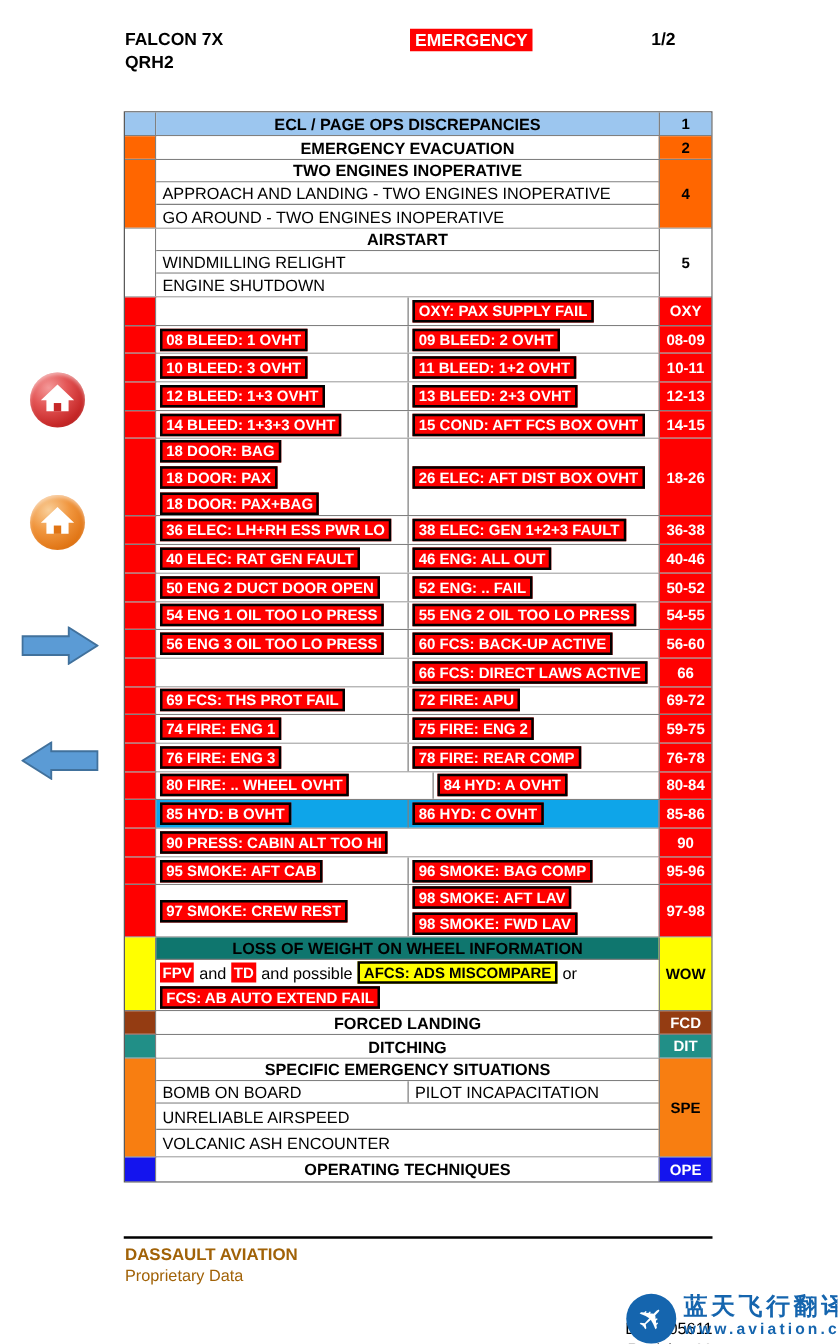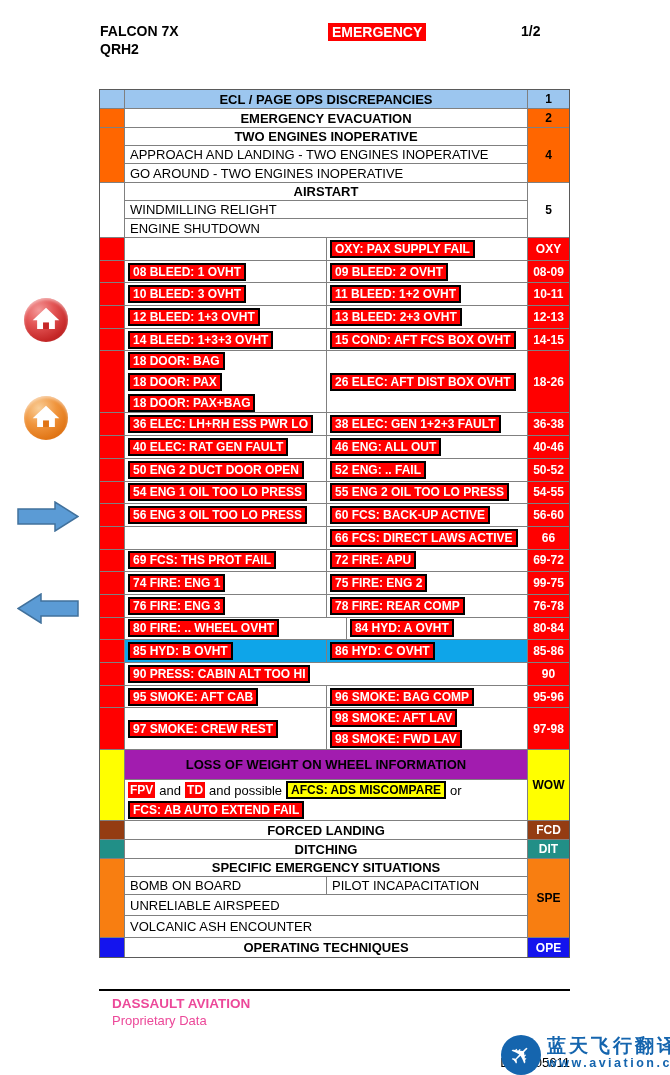--- a/index.html
+++ b/index.html
@@ -40,21 +40,21 @@
   .chips .cell{width:50%;box-sizing:border-box;display:flex;flex-direction:column;justify-content:center;align-items:flex-start;gap:3px;padding:2px 18px 2px 3px;}
   .chips .cell.rsep{border-left:1px solid #808080;}
   .chips .cell.span{width:100%;}
   .chip{display:inline-block;background:#ff0000;color:#fff;font-weight:bold;font-size:12px;line-height:14px;padding:0 3px;border:2px solid #000;white-space:nowrap;}
   .chip.plain{border:none;padding:1px 2px;}
   .chip.yellow{background:#ffff00;color:#000;}
   .row.wow{flex-direction:column;align-items:flex-start;justify-content:center;gap:2px;padding:2px 0 2px 3px;}
   .wline{display:flex;align-items:center;gap:4px;font-size:13px;color:#000;white-space:nowrap;}
   
   .foot-rule{position:absolute;left:99px;top:989px;width:471px;height:2px;background:#000;}
-  .foot-left{position:absolute;left:112px;top:995px;font-size:13px;line-height:17px;color:#ec4899;}
+  .foot-left{position:absolute;left:100px;top:995px;font-size:13px;line-height:17px;color:#a16207;}
   .foot-left .b{font-weight:bold;font-size:13.5px;}
   .foot-right{position:absolute;right:100px;top:1054px;font-size:13px;line-height:17px;color:#000;text-align:right;}
   
   .wm{position:absolute;left:501px;top:1035px;display:flex;align-items:flex-start;}
   .wm-logo{width:40px;height:40px;border-radius:50%;background:#1565ae;display:flex;align-items:center;justify-content:center;flex:none;}
   .wm-plane{color:#fff;font-size:26px;transform:rotate(-45deg);line-height:1;}
   .wm-text{margin-left:6px;color:#1565ae;}
   .wm-brand{font-weight:bold;font-size:19px;letter-spacing:3px;line-height:21px;white-space:nowrap;}
   .wm-url{font-weight:bold;font-size:12.5px;letter-spacing:2.5px;white-space:nowrap;}
 </style>
@@ -317,21 +317,21 @@
       <div class="rows">
         <div class="row chips" style="height: 21.7px; background: rgb(255, 255, 255);">
           <div class="cell">
             <span class="chip">74 FIRE: ENG 1</span>
           </div>
           <div class="cell rsep">
             <span class="chip">75 FIRE: ENG 2</span>
           </div>
         </div>
       </div>
-      <div class="num" style="background: rgb(255, 0, 0); color: rgb(255, 255, 255);">99-75</div>
+      <div class="num" style="background: rgb(255, 0, 0); color: rgb(255, 255, 255);">59-75</div>
     </div>
     <div class="grp">
       <div class="band" style="background: rgb(255, 0, 0);"></div>
       <div class="rows">
         <div class="row chips" style="height: 21.7px; background: rgb(255, 255, 255);">
           <div class="cell">
             <span class="chip">76 FIRE: ENG 3</span>
           </div>
           <div class="cell rsep">
             <span class="chip">78 FIRE: REAR COMP</span>
@@ -404,21 +404,21 @@
             <span class="chip">98 SMOKE: AFT LAV</span>
             <span class="chip">98 SMOKE: FWD LAV</span>
           </div>
         </div>
       </div>
       <div class="num" style="background: rgb(255, 0, 0); color: rgb(255, 255, 255);">97-98</div>
     </div>
     <div class="grp">
       <div class="band" style="background: rgb(255, 255, 0);"></div>
       <div class="rows">
-        <div class="row title" style="height: 30px; background: #a21caf;">LOSS OF WEIGHT ON WHEEL INFORMATION</div>
+        <div class="row title" style="height: 18px; background: #0f766e;">LOSS OF WEIGHT ON WHEEL INFORMATION</div>
         <div class="row wow" style="height: 40px; background: rgb(255, 255, 255);">
           <div class="wline">
             <span class="chip plain">FPV</span>
             <span>and</span>
             <span class="chip plain">TD</span>
             <span>and possible</span>
             <span class="chip yellow">AFCS: ADS MISCOMPARE</span>
             <span>or</span>
           </div>
           <div class="wline">

